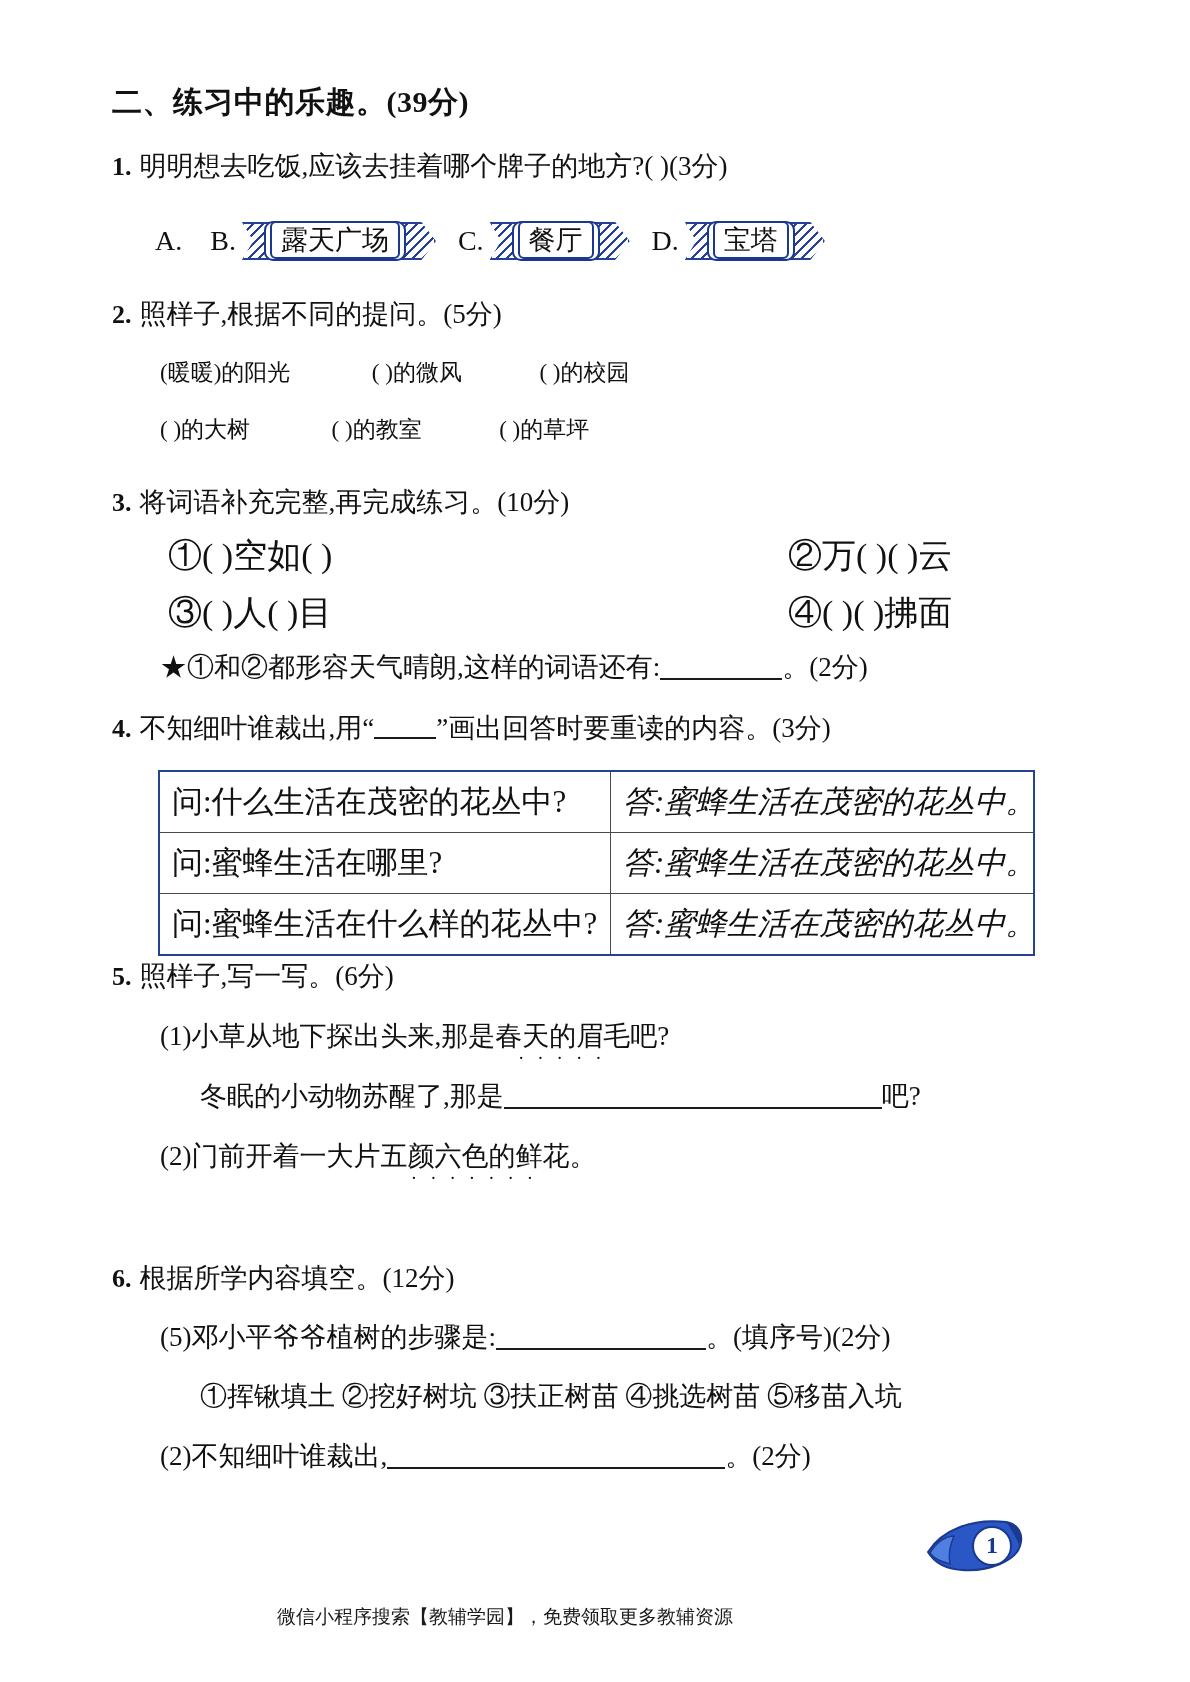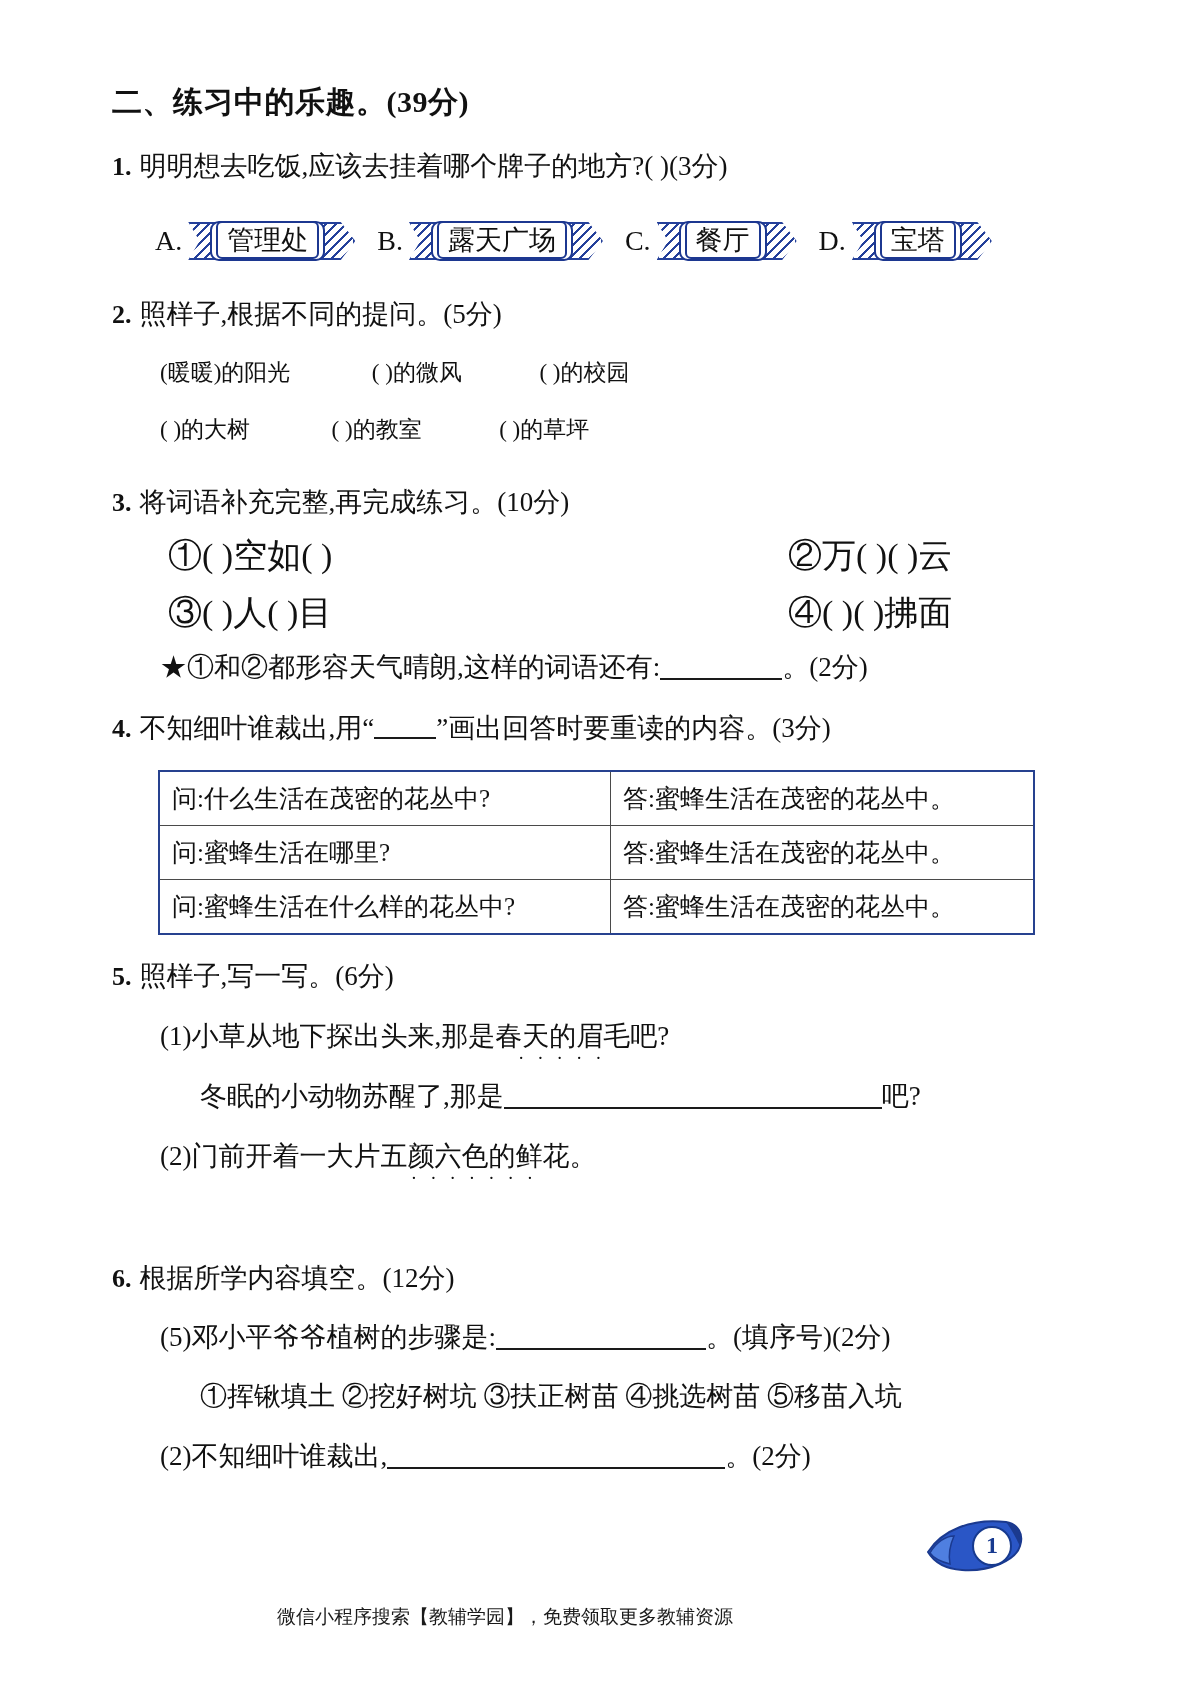--- a/index.html
+++ b/index.html
@@ -142,27 +142,27 @@
     left: 158px;
     top: 770px;
     width: 832px;
     border-collapse: collapse;
     border: 2px solid #26418f;
     background: #fff;
     table-layout: fixed;
   }
   .qtable td {
     border: 1px solid #4a4a4a;
-    font-size: 25px;
+    font-size: 31px;
     padding: 9px 8px 9px 12px;
     white-space: nowrap;
     height: 35px;
   }
   .qtable td.col-q { width: 430px; }
-  .qtable td.col-a { width: 402px; }
+  .qtable td.col-a { width: 402px; font-style: italic; }
 
   
   .dotted {
     position: relative;
     display: inline-block;
   }
   .dotted::after {
     content: attr(data-dots);
     position: absolute;
     left: 0;
@@ -219,27 +219,20 @@
 
   <div class="sec-title">二、练习中的乐趣。(39分)</div>
 
   <div class="qrow indent0" style="top:152px;">
     <span class="qnum">1.</span><span>明明想去吃饭,应该去挂着哪个牌子的地方?(      )(3分)</span>
   </div>
 
   <div class="opt-wrap">
     <div class="opt-group">
       <span class="opt-letter">A.</span>
-      <span class="sign">
-        <span class="ribbon left"></span>
-        <span class="sign-plate">
-          <span class="sign-inner">管理处</span>
-        </span>
-        <span class="ribbon right"></span>
-      </span>
     </div>
 
     <div class="opt-group">
       <span class="opt-letter">B.</span>
       <span class="sign">
         <span class="ribbon left"></span>
         <span class="sign-plate">
           <span class="sign-inner">露天广场</span>
         </span>
         <span class="ribbon right"></span>

